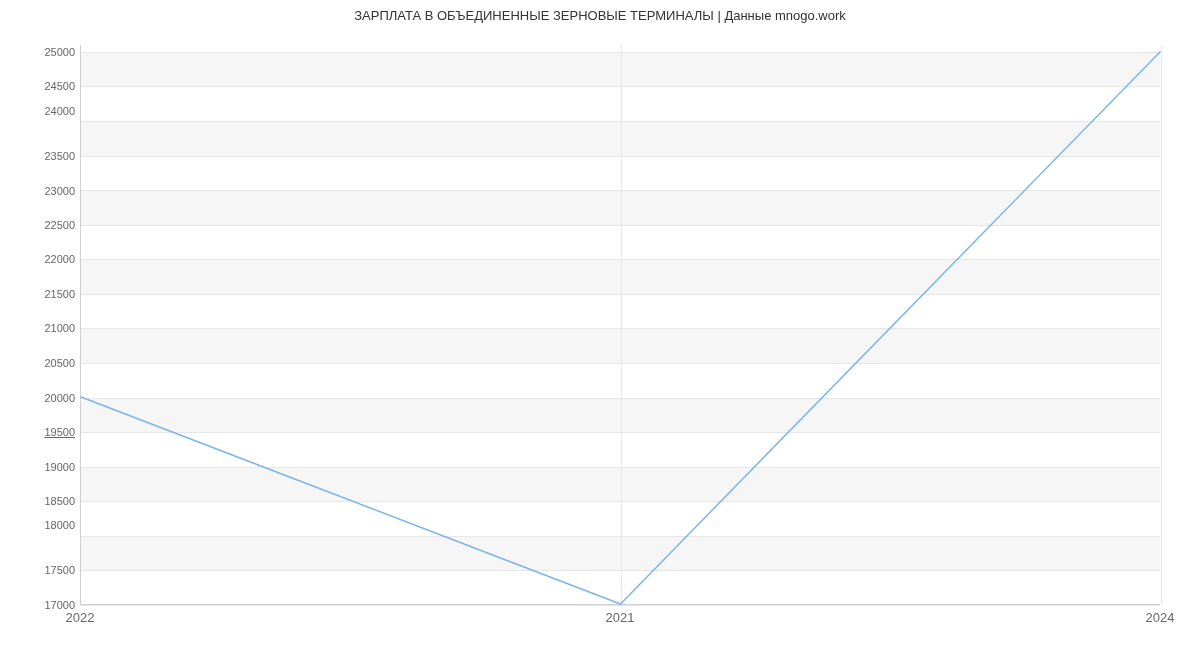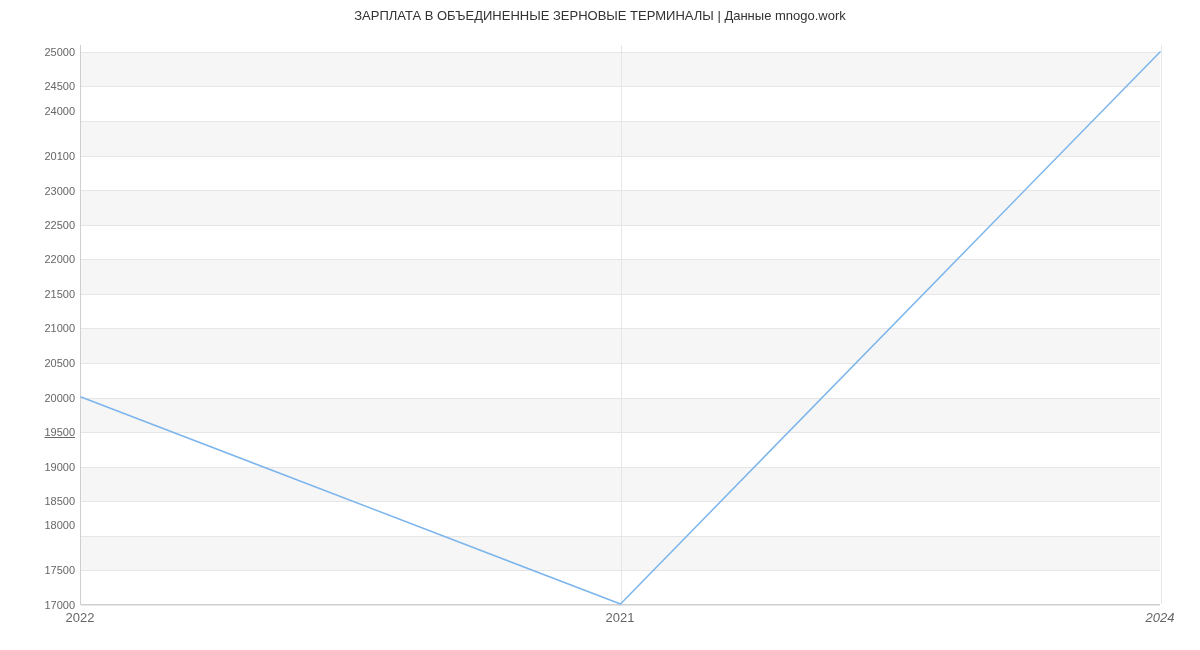--- a/index.html
+++ b/index.html
@@ -133,20 +133,20 @@
     <div class="ytick" style="top: 501.296px;">18500</div>
     <div class="ytick" style="top: 466.728px;">19000</div>
     <div class="ytick" style="top: 432.16px; text-decoration: underline;">19500</div>
     <div class="ytick" style="top: 397.593px;">20000</div>
     <div class="ytick" style="top: 363.025px;">20500</div>
     <div class="ytick" style="top: 328.457px;">21000</div>
     <div class="ytick" style="top: 293.889px;">21500</div>
     <div class="ytick" style="top: 259.321px;">22000</div>
     <div class="ytick" style="top: 224.753px;">22500</div>
     <div class="ytick" style="top: 191px;">23000</div>
-    <div class="ytick" style="top: 155.617px;">20100</div>
+    <div class="ytick" style="top: 155.617px;">23500</div>
     <div class="ytick" style="top: 111px;">24000</div>
     <div class="ytick" style="top: 86.4815px;">24500</div>
     <div class="ytick" style="top: 51.9136px;">25000</div>
     <div class="xtick" style="left: 80px;">2022</div>
     <div class="xtick" style="left: 620px;">2021</div>
-    <div class="xtick" style="left: 1160px; font-style: italic;">2024</div>
+    <div class="xtick" style="left: 1160px;">2024</div>
   </div>
 
 </body></html>

